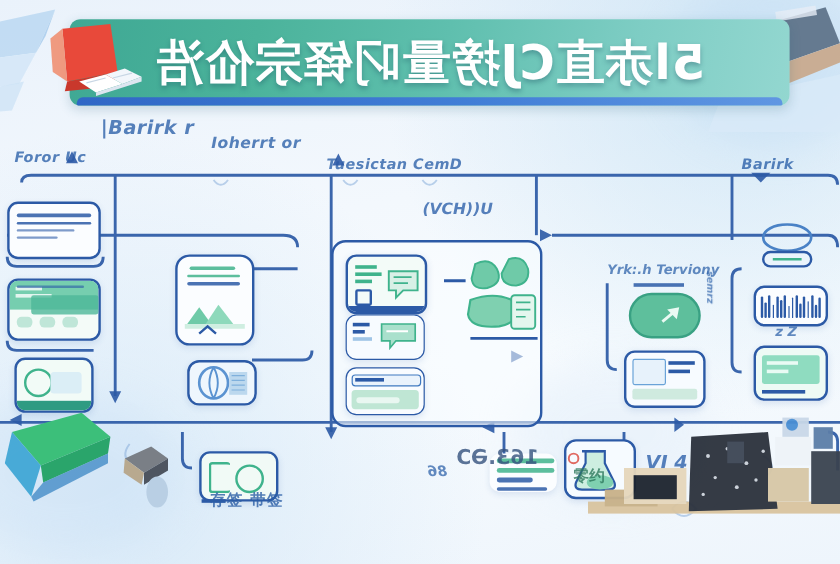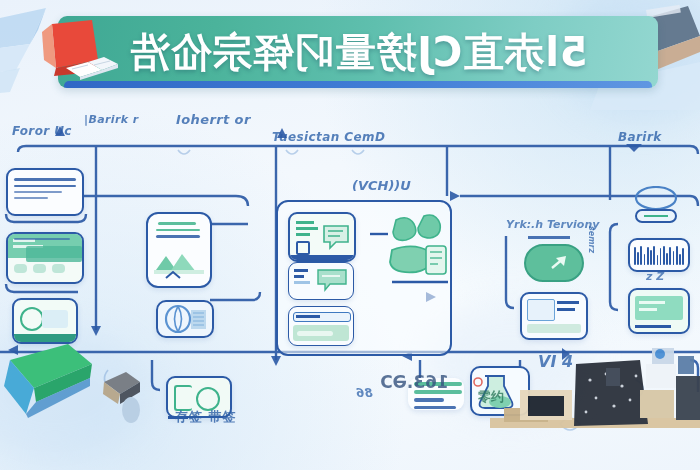--- a/index.html
+++ b/index.html
@@ -105,21 +105,21 @@
     <polygon points="12,4 16,48 4,40 2,12" fill="#f08a6a" opacity=".85"></polygon>
     <polygon points="16,48 58,40 54,52 14,56" fill="#c9382c"></polygon>
     <path d="M26 48 L48 42 L62 50 L40 57 Z" fill="#ffffff"></path>
     <path d="M48 42 L62 50 L78 44 L64 37 Z" fill="#f2f6fb"></path>
     <path d="M40 57 L62 50 L78 44 L78 48 L40 60 Z" fill="#dde6f0"></path>
     <line x1="32" y1="49" x2="48" y2="45" stroke="#c8d6e4" stroke-width="1"></line>
     <line x1="54" y1="45" x2="70" y2="41" stroke="#c8d6e4" stroke-width="1"></line>
   </svg>
 
   <div class="hdr-lbl" style="left:12px;top:124px;font-size:12px;">Foror Uc</div>
-  <div class="hdr-lbl" style="left:84px;top:113px;font-size:11px;">|Barirk r</div>
+  <div class="hdr-lbl" style="left:84px;top:97px;font-size:16px;">|Barirk r</div>
   <div class="hdr-lbl" style="left:176px;top:112px;font-size:13px;">Ioherrt or</div>
   <div class="hdr-lbl" style="left:272px;top:130px;font-size:12px;">Tuesictan CemD</div>
   <div class="hdr-lbl" style="left:618px;top:130px;font-size:12px;">Barirk</div>
 
   <svg class="wires" viewBox="0 0 700 470">
     <g stroke="#2c5aa6" stroke-width="2.4" fill="none" opacity=".92">
 
       <path d="M18 152 Q18 146 26 146 L300 146"></path>
       <path d="M300 146 L420 146"></path>
       <path d="M420 146 L690 146 Q698 146 698 154"></path>
@@ -217,21 +217,21 @@
       <g stroke="#7fb0dc" stroke-width="1">
         <line x1="35" y1="11" x2="46" y2="11"></line>
           <line x1="35" y1="15" x2="46" y2="15"></line>
         <line x1="35" y1="19" x2="46" y2="19"></line>
           <line x1="35" y1="23" x2="46" y2="23"></line>
       </g>
     </svg>
   </div>
 
   <div class="grp" style="left:276px;top:200px;width:172px;height:152px;"></div>
-  <div class="mid-lbl" style="left:352px;top:178px;">(VCH))U</div>
+  <div class="mid-lbl" style="left:352px;top:167px;">(VCH))U</div>
 
   <div class="card" style="left:288px;top:212px;width:64px;height:46px;background:#f3fbf8;">
     <div style="position:absolute;left:6px;top:7px;width:18px;height:3px;background:#3fb38c;"></div>
     <div style="position:absolute;left:6px;top:13px;width:22px;height:3px;background:#3fb38c;"></div>
     <div style="position:absolute;left:6px;top:19px;width:14px;height:3px;background:#3fb38c;"></div>
     <div style="position:absolute;left:6px;top:27px;width:10px;height:10px;border:2px solid #2c5aa6;border-radius:2px;"></div>
     <svg viewBox="0 0 30 30" style="position:absolute;right:3px;top:8px;width:30px;height:30px;">
       <path d="M3 4 h24 v16 h-12 l-6 6 v-6 h-6z" fill="#d8f0e6" stroke="#3fb38c" stroke-width="1.6"></path>
       <line x1="7" y1="9" x2="22" y2="9" stroke="#3fb38c" stroke-width="1.4"></line>
       <line x1="7" y1="14" x2="19" y2="14" stroke="#3fb38c" stroke-width="1.4"></line>
@@ -341,21 +341,21 @@
       <path d="M16 8 v10 l-8 16 q-2 6 5 6 h22 q7 0 5 -6 l-8 -16 v-10 z" fill="#cdeee0" stroke="#2c5aa6" stroke-width="1.8"></path>
       <ellipse cx="28" cy="34" rx="11" ry="6" fill="#7fd0b0"></ellipse>
       <line x1="13" y1="8" x2="31" y2="8" stroke="#2c5aa6" stroke-width="2"></line>
       <circle cx="6" cy="14" r="4" fill="none" stroke="#e06a62" stroke-width="1.6"></circle>
     </svg>
   </div>
   <div class="cjk-lbl" style="left:478px;top:388px;color:#2f7a5e;">零约</div>
 
   <div class="num-lbl" style="left:380px;top:372px;">163.ƏƆ</div>
   <div class="tiny-lbl" style="left:356px;top:386px;font-size:12px;transform:scaleX(-1);">86</div>
-  <div class="mid-lbl" style="left:538px;top:352px;font-size:16px;">VI 4</div>
+  <div class="mid-lbl" style="left:538px;top:376px;font-size:16px;">VI 4</div>
   <div class="cjk-lbl" style="left:175px;top:408px;letter-spacing:1px;">存签 带签</div>
 
   <svg style="position:absolute;left:100px;top:370px;width:46px;height:40px;" viewBox="0 0 46 40">
     <polygon points="4,12 26,2 40,12 20,24" fill="#7a7f86"></polygon>
     <polygon points="4,12 20,24 18,34 3,24" fill="#b8a98f"></polygon>
     <polygon points="20,24 40,12 40,22 20,34" fill="#4e5560"></polygon>
   </svg>
   <svg style="position:absolute;left:118px;top:396px;width:26px;height:28px;" viewBox="0 0 26 28">
     <ellipse cx="13" cy="14" rx="9" ry="13" fill="#b9cfe4"></ellipse>
   </svg>

